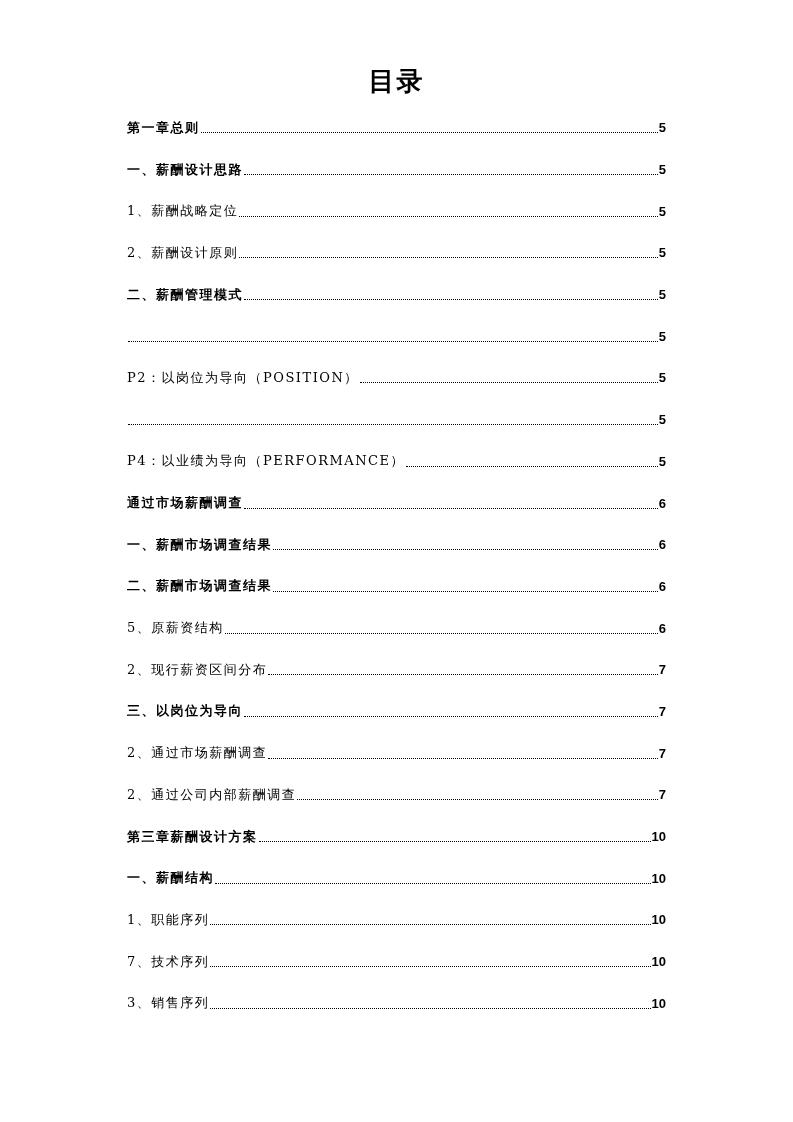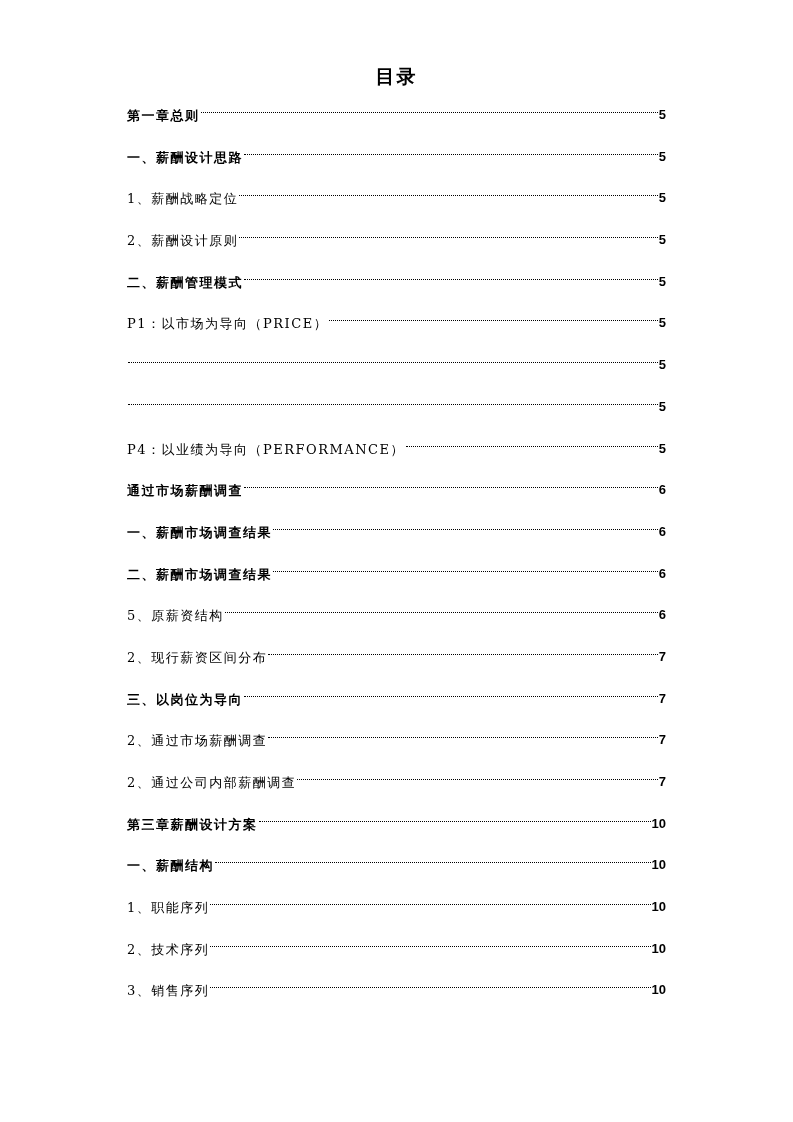--- a/index.html
+++ b/index.html
@@ -1,21 +1,21 @@
 <!DOCTYPE html>
 <html><head>
 <meta charset="utf-8">
 <style>
   html, body { margin: 0; padding: 0; background: #ffffff; }
   body { width: 793px; height: 1122px; position: relative; overflow: hidden;
          font-family: "DejaVu Serif", serif; color: #000; }
   .title { position: absolute; top: 64px; left: 0; width: 793px; text-align: center;
-           font-size: 19px; font-weight: bold; letter-spacing: 2px; }
+           font-size: 26px; font-weight: bold; letter-spacing: 2px; }
   .toc { position: absolute; top: 107px; left: 127px; width: 539px; }
-  .entry { height: 41.7px; display: flex; align-items: flex-start; font-size: 13px; }
+  .entry { height: 41.7px; display: flex; align-items: center; font-size: 13px; }
   .entry .label { white-space: nowrap; letter-spacing: 1.5px; }
   .entry.bold .label { font-weight: bold; }
   .entry .leader { flex: 1; border-bottom: 1.6px dotted #000; margin: 0 1px; transform: translateY(5px); }
   .entry .page { font-family: "Liberation Sans", sans-serif; font-weight: bold; font-size: 13px; white-space: nowrap; }
 </style>
 </head>
 <body>
 
 <div class="title">目录</div>
 
@@ -39,25 +39,25 @@
     <span class="label">2、薪酬设计原则</span>
     <span class="leader"></span>
     <span class="page">5</span>
   </div>
     <div class="entry bold">
     <span class="label">二、薪酬管理模式</span>
     <span class="leader"></span>
     <span class="page">5</span>
   </div>
     <div class="entry">
-    <span class="label">P1：以市场为导向（PRICE）</span>
     <span class="leader"></span>
     <span class="page">5</span>
   </div>
     <div class="entry">
+    <span class="label">P2：以岗位为导向（POSITION）</span>
     <span class="leader"></span>
     <span class="page">5</span>
   </div>
     <div class="entry">
     <span class="leader"></span>
     <span class="page">5</span>
   </div>
     <div class="entry">
     <span class="label">P4：以业绩为导向（PERFORMANCE）</span>
     <span class="leader"></span>
@@ -112,21 +112,21 @@
     <span class="label">一、薪酬结构</span>
     <span class="leader"></span>
     <span class="page">10</span>
   </div>
     <div class="entry">
     <span class="label">1、职能序列</span>
     <span class="leader"></span>
     <span class="page">10</span>
   </div>
     <div class="entry">
-    <span class="label">2、技术序列</span>
+    <span class="label">7、技术序列</span>
     <span class="leader"></span>
     <span class="page">10</span>
   </div>
     <div class="entry">
     <span class="label">3、销售序列</span>
     <span class="leader"></span>
     <span class="page">10</span>
   </div>
   </div>
 

